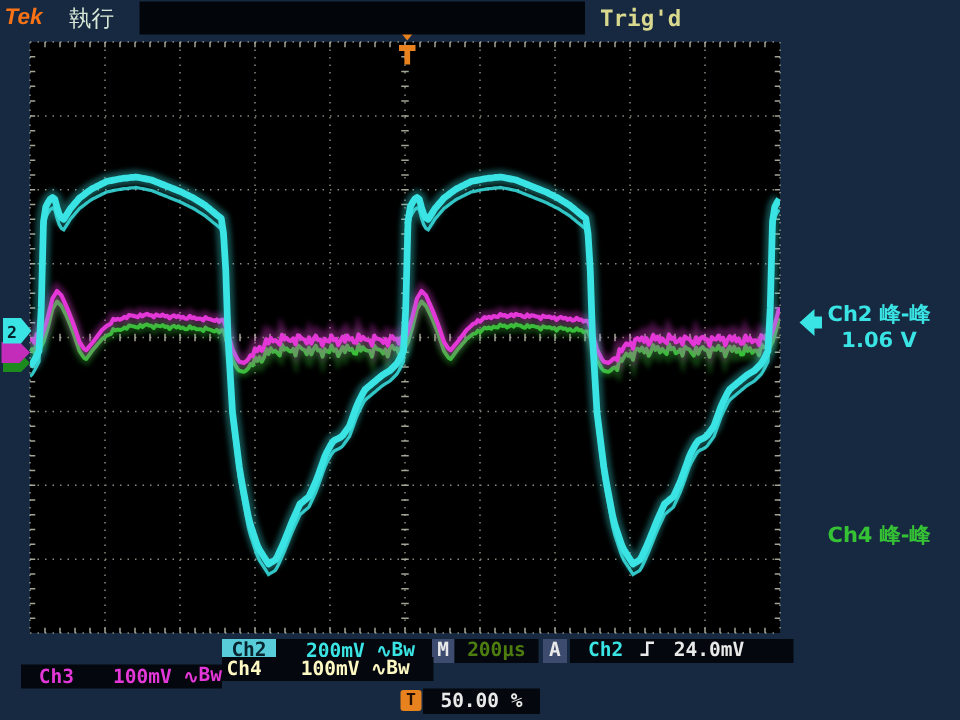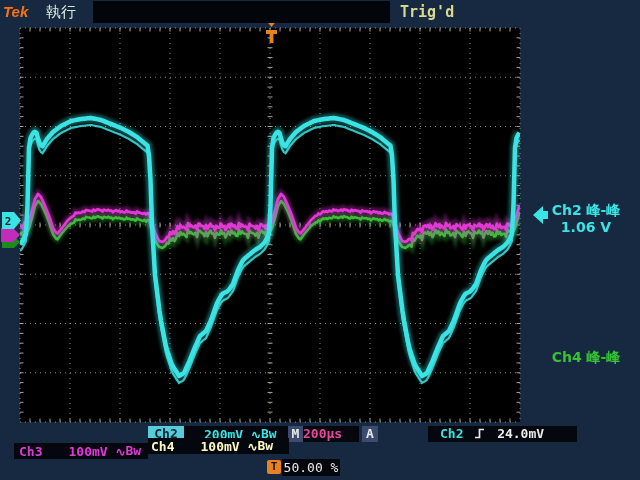--- a/index.html
+++ b/index.html
@@ -20,33 +20,33 @@
         font-family:"DejaVu Sans","Liberation Sans",sans-serif;}
   #meas-ch2{top:202px;color:#3ae4e4;}
   #meas-ch3{top:277px;color:#e437d8;}
   #meas-ch4{top:349px;color:#35c235;}
   
   .srow{height:16px;font-size:13px;font-weight:bold;line-height:16px;white-space:nowrap;}
   .blackbox{background:#04080e;}
   .tag-cyan{left:148px;top:426px;width:36px;text-align:center;background:#58ccd8;color:#062530;}
   #ch2-scale{left:184px;top:426px;width:104px;color:#3ae4e4;padding-left:20px;box-sizing:border-box;}
   #m-tag{left:288px;top:426px;width:15px;text-align:center;background:#3d4c6e;color:#e9e9e9;}
-  #time-box{left:303px;top:426px;width:56px;text-align:left;color:#ec4899;}
+  #time-box{left:303px;top:426px;width:56px;text-align:center;color:#4d7c0f;}
   #a-tag{left:362px;top:426px;width:16px;text-align:center;background:#3d4c6e;color:#e9e9e9;}
-  #trig-box{left:380px;top:426px;width:149px;color:#e9e9e9;padding-left:12px;box-sizing:border-box;margin-left:48px;}
+  #trig-box{left:380px;top:426px;width:149px;color:#e9e9e9;padding-left:12px;box-sizing:border-box;}
   #trig-box .src{color:#3ae4e4;}
-  #ch3-box{left:14px;top:443px;width:134px;color:#e437d8;padding-left:5px;box-sizing:border-box;}
+  #ch3-box{left:14px;top:443px;width:134px;color:#e437d8;padding-left:5px;box-sizing:border-box;text-align:right;}
   #ch4-box{left:148px;top:438px;width:141px;color:#fef9c3;padding-left:3px;box-sizing:border-box;}
   .gap1{display:inline-block;width:26px;}
   .bw{font-size:13px;vertical-align:1px;}
   .coup{font-size:12px;}
   #t-icon{left:267px;top:460px;width:14px;height:14px;background:#e8821e;color:#241000;
           font-size:11px;font-weight:bold;text-align:center;line-height:14px;border-radius:2px;}
-  #hpos-box{left:282px;top:459px;width:58px;height:17px;line-height:17px;text-align:center;color:#e9e9e9;
-            font-size:13px;font-weight:normal;}
+  #hpos-box{left:282px;top:459px;width:78px;height:17px;line-height:17px;text-align:center;color:#e9e9e9;
+            font-size:13px;font-weight:bold;}
   .slope-svg{vertical-align:-1px;margin:0 3px;}
 </style>
 </head>
 <body>
 
 <svg id="scope" class="abs" style="left:0;top:0;" width="640" height="480">
   <defs>
     <filter id="glow" x="-30%" y="-30%" width="160%" height="160%">
       <feGaussianBlur stdDeviation="1.7"></feGaussianBlur>
     </filter>

